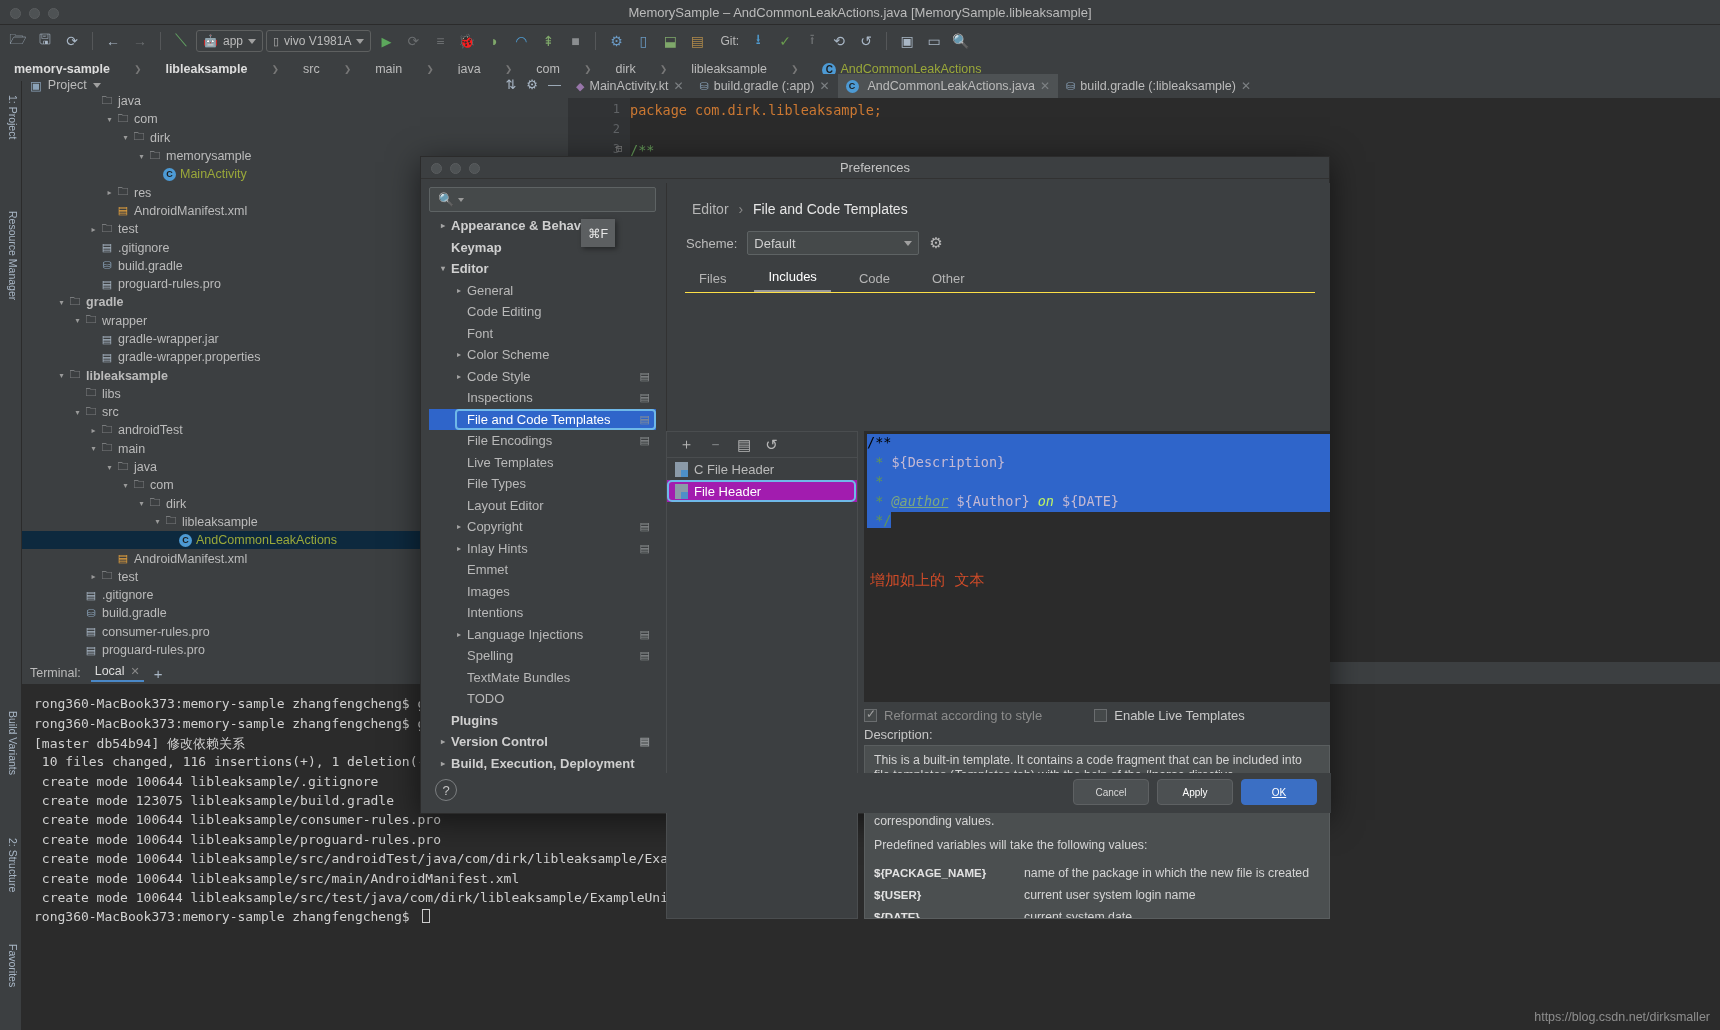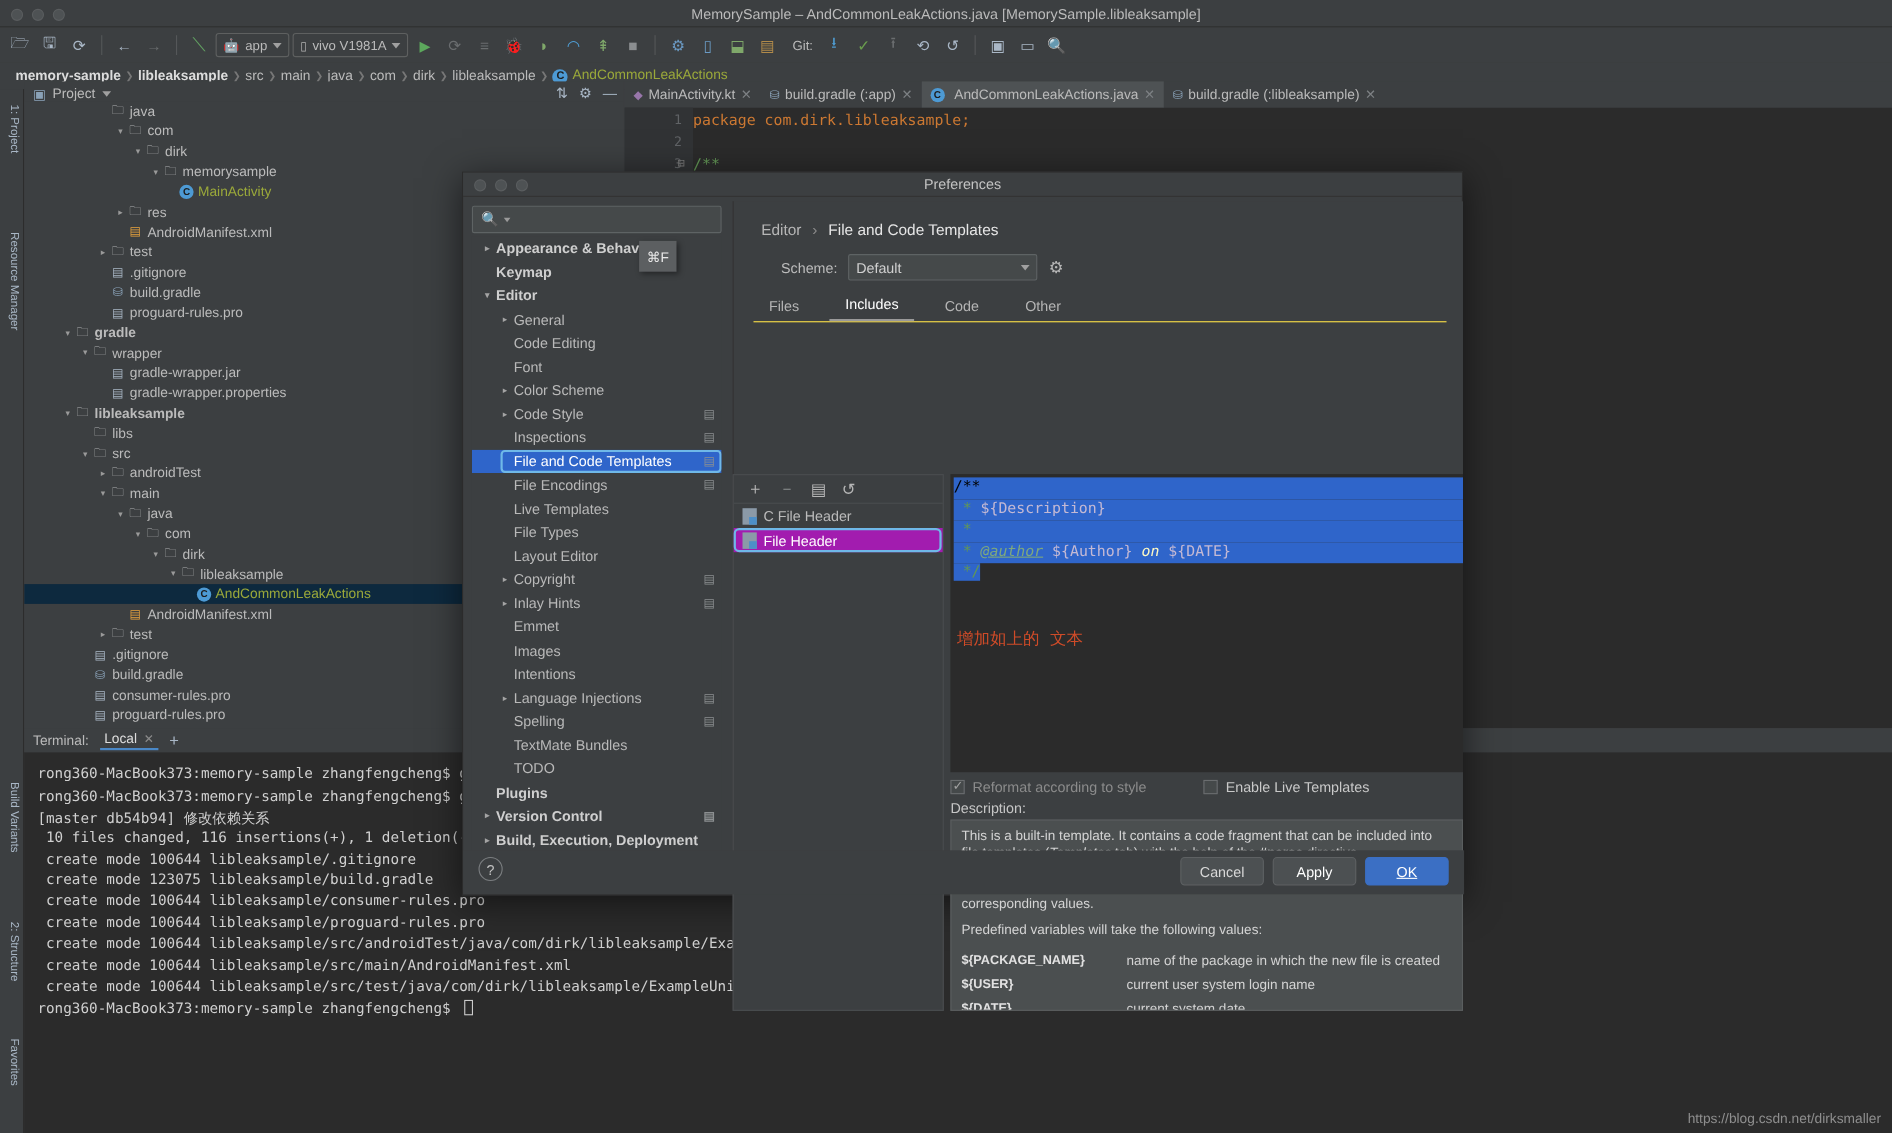--- a/index.html
+++ b/index.html
@@ -45,21 +45,21 @@
     display: flex; align-items: center; gap: 5px; padding: 0 6px;
     color: #bbbbbb; font-size: 12px; background: #3c3f41;
   }
   .caret-dn { width: 0; height: 0; border-left: 4px solid transparent; border-right: 4px solid transparent; border-top: 5px solid #a0a0a0; }
   .git-label { color: #bbbbbb; font-size: 12px; margin-left: 8px; margin-right: 4px; }
 
   
   .ide-breadcrumb {
     position: absolute; left: 0; top: 57px; width: 1720px; height: 24px;
     background: #3c3f41; display: flex; align-items: center;
-    padding-left: 10px; font-size: 12.5px; gap: 0;
+    padding-left: 10px; font-size: 12.5px; gap: 20px;
   }
   .bc-item { color: #bbbbbb; padding: 0 4px; }
   .bc-item.bold { font-weight: bold; color: #dddddd; }
   .bc-item.file { color: #9aa83a; }
   .bc-sep { color: #777; font-size: 12px; }
   .bc-cicon {
     display: inline-block; width: 14px; height: 14px; border-radius: 50%;
     background: #4d9ad4; color: #1c1c1c; font-size: 10px; font-weight: bold;
     text-align: center; line-height: 14px; margin-right: 4px;
   }
@@ -210,21 +210,21 @@
   
   .prefs-right {
     position: absolute; left: 245px; top: 26px; width: 664px; height: 592px;
     background: #3c3f41; border-left: 1px solid #323232;
   }
   .crumb { position: absolute; left: 25px; top: 18px; font-size: 14px; color: #cfcfcf; }
   .crumb .c1 { color: #b6b6b6; }
   .crumb .arr { color: #8a8a8a; margin: 0 6px; }
   .crumb .c2 { color: #e6e6e6; }
 
-  .scheme-row { position: absolute; left: 43px; top: 48px; display: flex; align-items: center; gap: 10px; }
+  .scheme-row { position: absolute; left: 19px; top: 48px; display: flex; align-items: center; gap: 10px; }
   .scheme-lbl { color: #bbbbbb; font-size: 13px; }
   .scheme-sel {
     width: 172px; height: 24px; background: #45494a; border: 1px solid #5e6364;
     border-radius: 2px; display: flex; align-items: center; padding: 0 6px;
     color: #d0d0d0; font-size: 13px; justify-content: space-between;
   }
   .gear { color: #b8b8b8; font-size: 15px; }
 
   .tabstrip {
     position: absolute; left: 18px; top: 82px; width: 630px; height: 28px;
@@ -267,21 +267,21 @@
   .tpl-code {
     font-family: "DejaVu Sans Mono", monospace; font-size: 13.5px;
     padding: 3px 0 0 3px;
   }
   .tpl-code .ln { height: 19.5px; white-space: pre; }
   .tpl-code .ln.hl { background: #2f65ca; }
   .hl-inline { background: #2f65ca; }
   .c-green { color: #629755; }
   .c-tag { color: #7ea87e; text-decoration: underline; font-style: italic; }
   .c-var { color: #c4b9d4; }
-  .c-on { color: #fef9c3; font-style: italic; }
+  .c-on { color: #bef264; font-style: italic; }
   .cn-note { color: #cf4b28; font-size: 15px; font-family: "DejaVu Sans", sans-serif; }
 
   .chk-row { position: absolute; left: 443px; top: 547px; width: 466px; height: 22px; display: flex; align-items: center; }
   .chk { width: 13px; height: 13px; border: 1px solid #6a6d6f; background: #45494a; display: inline-block; position: relative; margin-right: 7px; }
   .chk.on::after {
     content: '✓'; position: absolute; left: 1px; top: -3px; color: #a0a0a0; font-size: 12px;
   }
   .chk-lbl { color: #8b8b8b; font-size: 13px; }
   .chk-lbl.bright { color: #c9c9c9; }
 
@@ -303,21 +303,21 @@
     position: absolute; left: 0; bottom: 0; width: 910px; height: 40px;
     background: #3c3f41;
   }
   .help-btn {
     position: absolute; left: 14px; top: 6px; width: 22px; height: 22px;
     border-radius: 50%; border: 1px solid #7b7e80; color: #c5c5c5;
     font-size: 13px; display: flex; align-items: center; justify-content: center;
   }
   .btn {
     height: 26px; min-width: 76px; border-radius: 4px; border: 1px solid #5e6163;
-    background: #4c5052; color: #d8d8d8; font-size: 13px;
+    background: #4c5052; color: #d8d8d8; font-size: 10px;
     display: flex; align-items: center; justify-content: center; padding: 0 12px;
   }
   .btn.disabled { color: #ffffff; }
   .btn.primary { background: #3b6fc4; border-color: #3b6fc4; color: #ffffff; text-decoration: underline; }
   .footer-btns { position: absolute; right: 14px; top: 6px; display: flex; gap: 8px; }
 </style>
 </head>
 <body>
 
 <div id="app">

